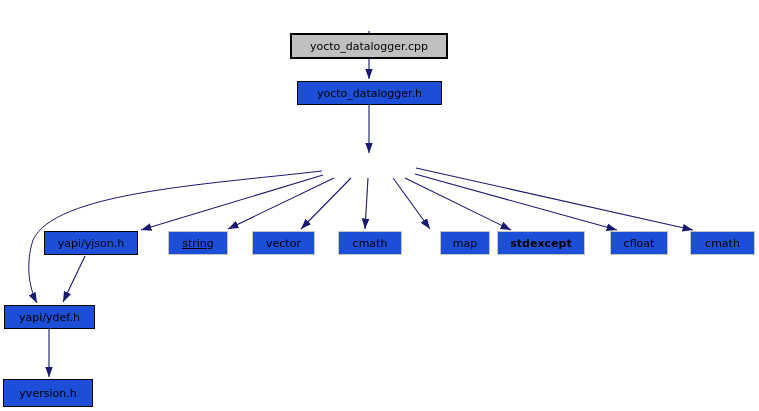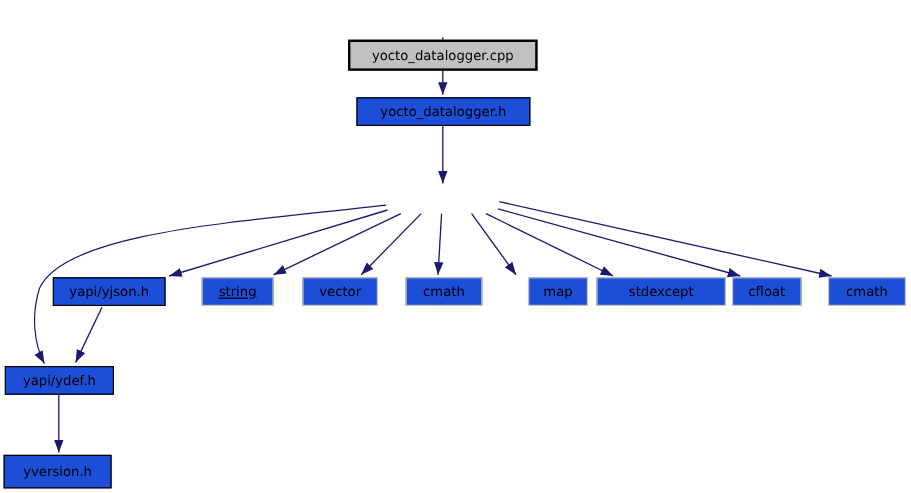--- a/index.html
+++ b/index.html
@@ -77,21 +77,21 @@
   <div class="node" style="left:44px; top:231px; width:94px; height:24px;">yapi/yjson.h</div>
 
   <div class="node system" style="left:168px; top:231px; width:60px; height:24px;text-decoration:underline;">string</div>
 
   <div class="node system" style="left:252px; top:231px; width:63px; height:24px;">vector</div>
 
   <div class="node system" style="left:338px; top:231px; width:64px; height:24px;">cmath</div>
 
   <div class="node system" style="left:424px; top:231px; width:50px; height:24px;margin-left:16px;">map</div>
 
-  <div class="node system" style="left:497px; top:231px; width:108px; height:24px;">stdexcept</div>
+  <div class="node system" style="left:497px; top:231px; width:88px; height:24px;font-weight:bold;">stdexcept</div>
 
   <div class="node system" style="left:690px; top:231px; width:65px; height:24px;">cmath</div>
 
   <div class="node system" style="left:610px; top:231px; width:58px; height:24px;">cfloat</div>
 
   <div class="node" style="left:4px; top:305px; width:91px; height:24px;">yapi/ydef.h</div>
 
   <div class="node" style="left:3px; top:379px; width:90px; height:28px;">yversion.h</div>
 
 </div>

